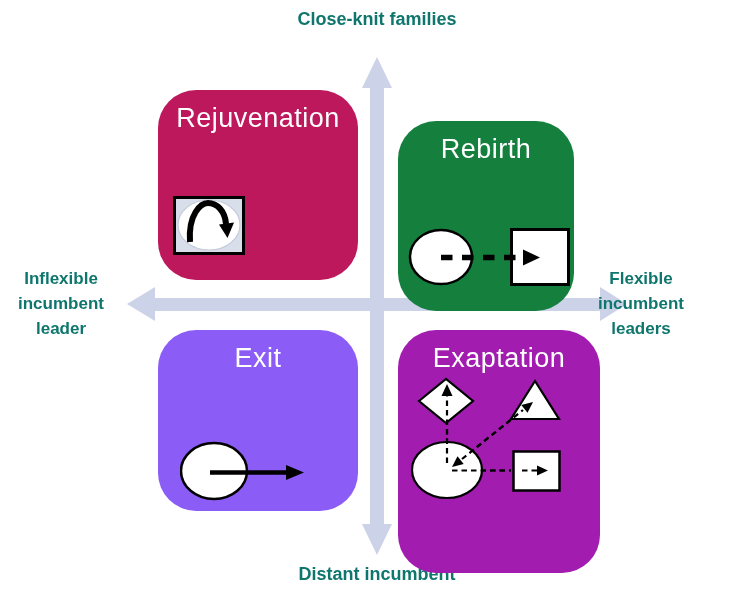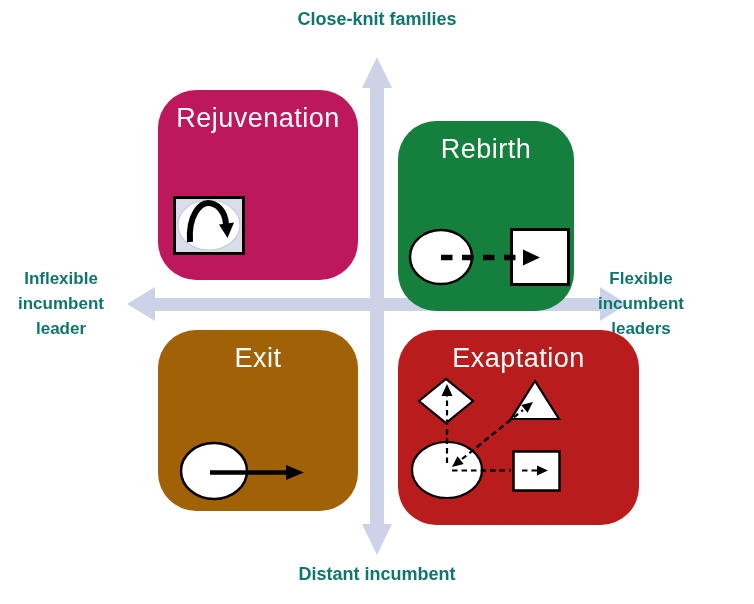--- a/index.html
+++ b/index.html
@@ -53,30 +53,30 @@
   <div class="quad" style="left: 398px; top: 90px; width: 176px; height: 190px; background: #15803d; margin-top: 31px;">
     <div class="quad-label">Rebirth</div>
     <svg class="icon" style="left:7px;top:105px" width="175" height="65" viewBox="0 0 175 65">
       <ellipse class="shape" cx="36" cy="31" rx="31" ry="27" stroke-width="2.5"></ellipse>
       <rect class="shape" x="106.5" y="3.5" width="57" height="55" stroke-width="3"></rect>
       <line class="dash" x1="36" y1="31.5" x2="119" y2="31.5" stroke-width="5.5" stroke-dasharray="11.5 9.5"></line>
       <polygon class="head" points="118,23.5 135,31.5 118,39.5"></polygon>
     </svg>
   </div>
 
-  <div class="quad" style="left: 158px; top: 330px; width: 200px; height: 181px; background: #a16207;">
+  <div class="quad" style="left: 158px; top: 330px; width: 200px; height: 181px; background: #8b5cf6;">
     <div class="quad-label">Exit</div>
     <svg class="icon" style="left:22px;top:110px" width="130" height="62" viewBox="0 0 130 62">
       <ellipse class="shape" cx="34" cy="31" rx="33" ry="28" stroke-width="2.5"></ellipse>
       <line class="dash" x1="30" y1="32.5" x2="107" y2="32.5" stroke-width="4.5"></line>
       <polygon class="head" points="106,25 124,32.5 106,40"></polygon>
     </svg>
   </div>
 
-  <div class="quad" style="left: 398px; top: 330px; width: 202px; height: 195px; background: #b91c1c; padding-left: 39px;">
+  <div class="quad" style="left: 398px; top: 330px; width: 202px; height: 243px; background: #a21caf;">
     <div class="quad-label">Exaptation</div>
     <svg class="icon" style="left:12px;top:45px" width="160" height="130" viewBox="0 0 160 130">
 
       <line class="dash" x1="37" y1="88" x2="37" y2="19" stroke-width="2.2" stroke-dasharray="5.5 4"></line>
       <polygon class="head" points="31.5,21 42.5,21 37,9"></polygon>
       <line class="dash" x1="52" y1="84" x2="113" y2="35" stroke-width="2.2" stroke-dasharray="5.5 4"></line>
       <polygon class="head" points="123,27 117.5,37.7 111.3,29.9"></polygon>
       <polygon class="head" points="42,92 53.7,89.1 47.5,81.3"></polygon>
       <line class="dash" x1="42" y1="95.5" x2="101" y2="95.5" stroke-width="2.2" stroke-dasharray="5.5 4"></line>
 

